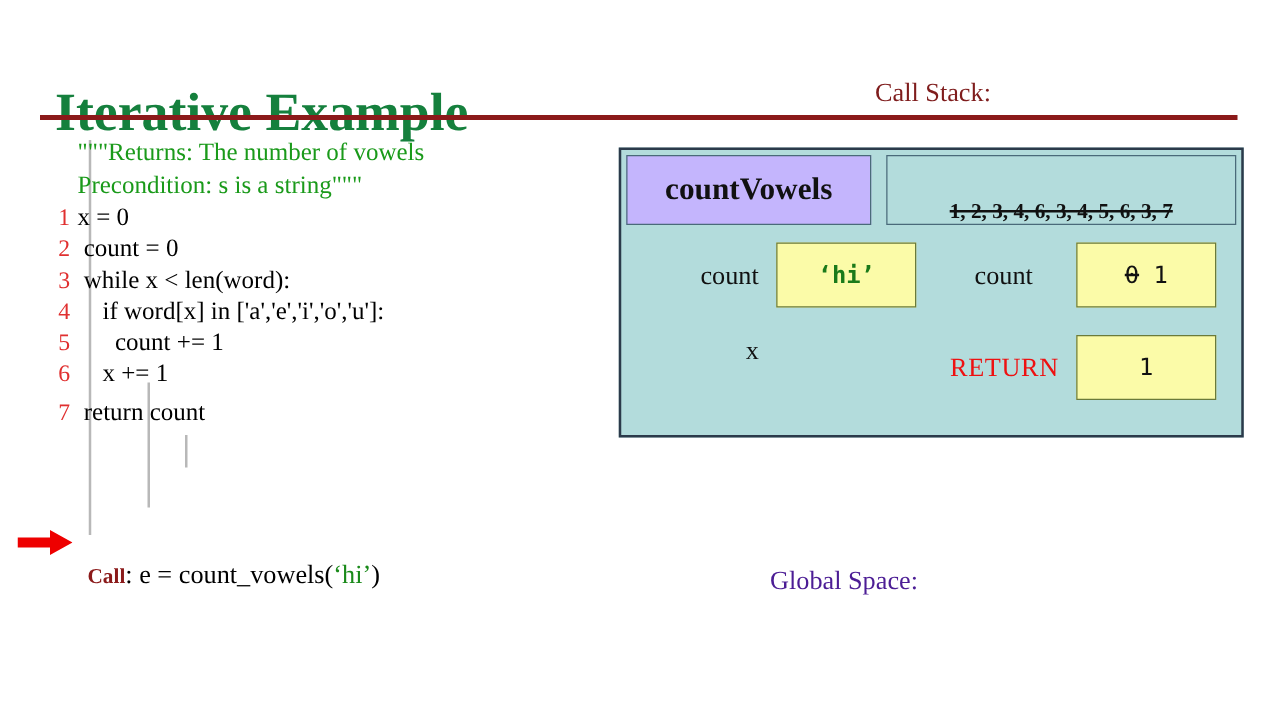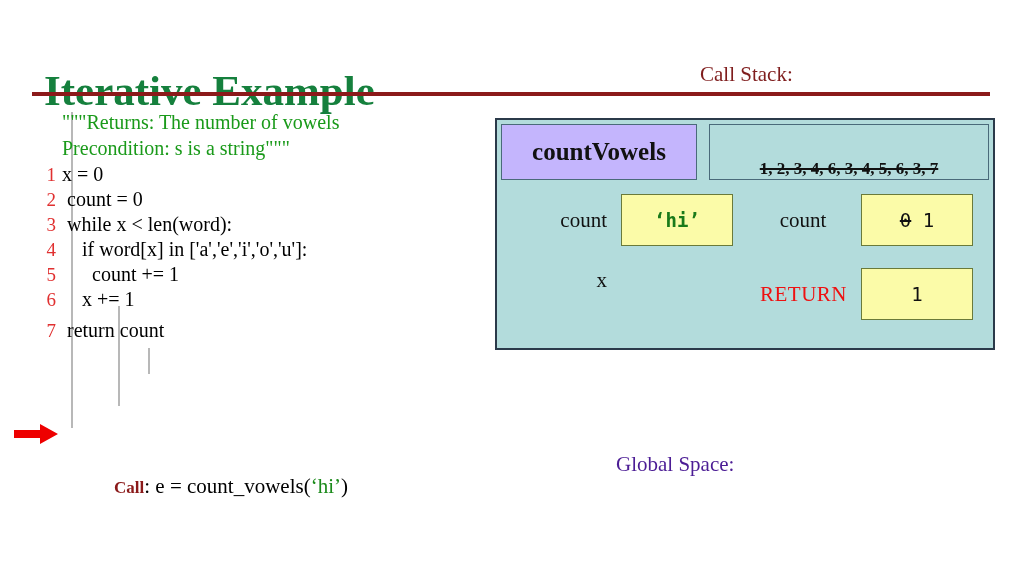--- a/index.html
+++ b/index.html
@@ -114,24 +114,23 @@
     left: 14px;
     top: 424px;
     width: 44px;
     height: 20px;
   }
 
   
   #call-line {
     position: absolute;
     left: 70px;
-    top: 474px;
+    top: 447px;
     font-size: 21px;
     white-space: nowrap;
-    margin-left: 44px;
   }
   #call-line .call-kw {
     color: #8b1a1a;
     font-weight: bold;
     font-size: 17px;
   }
 
   
   #frame {
     position: absolute;

